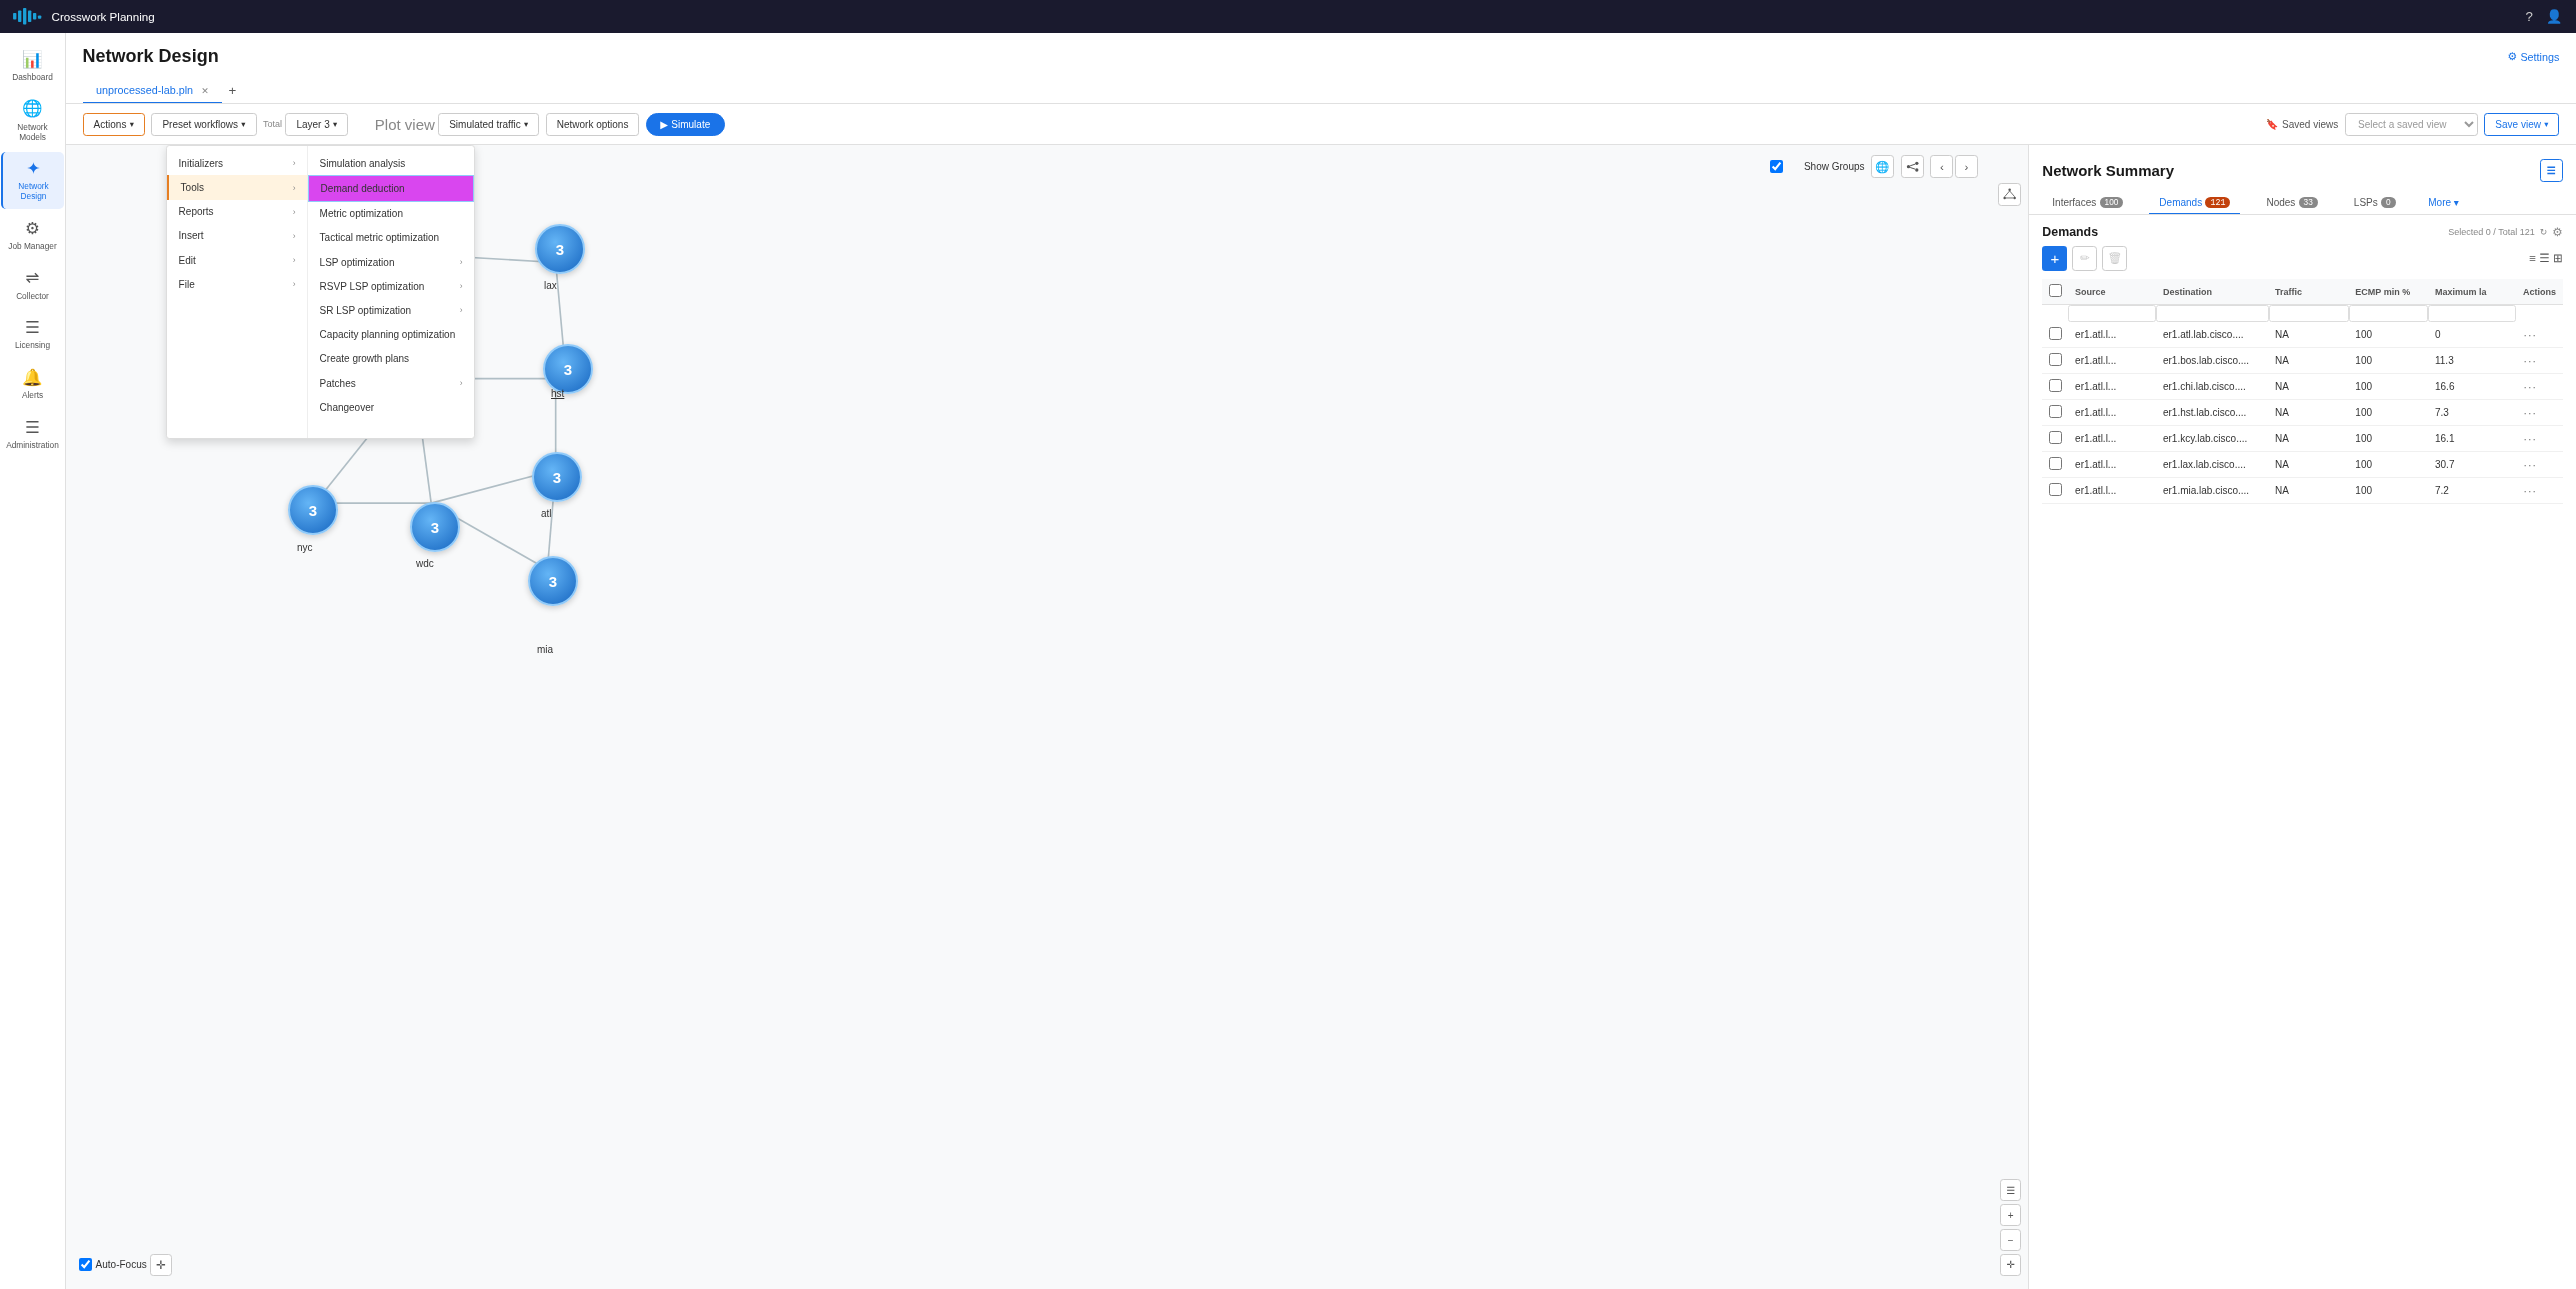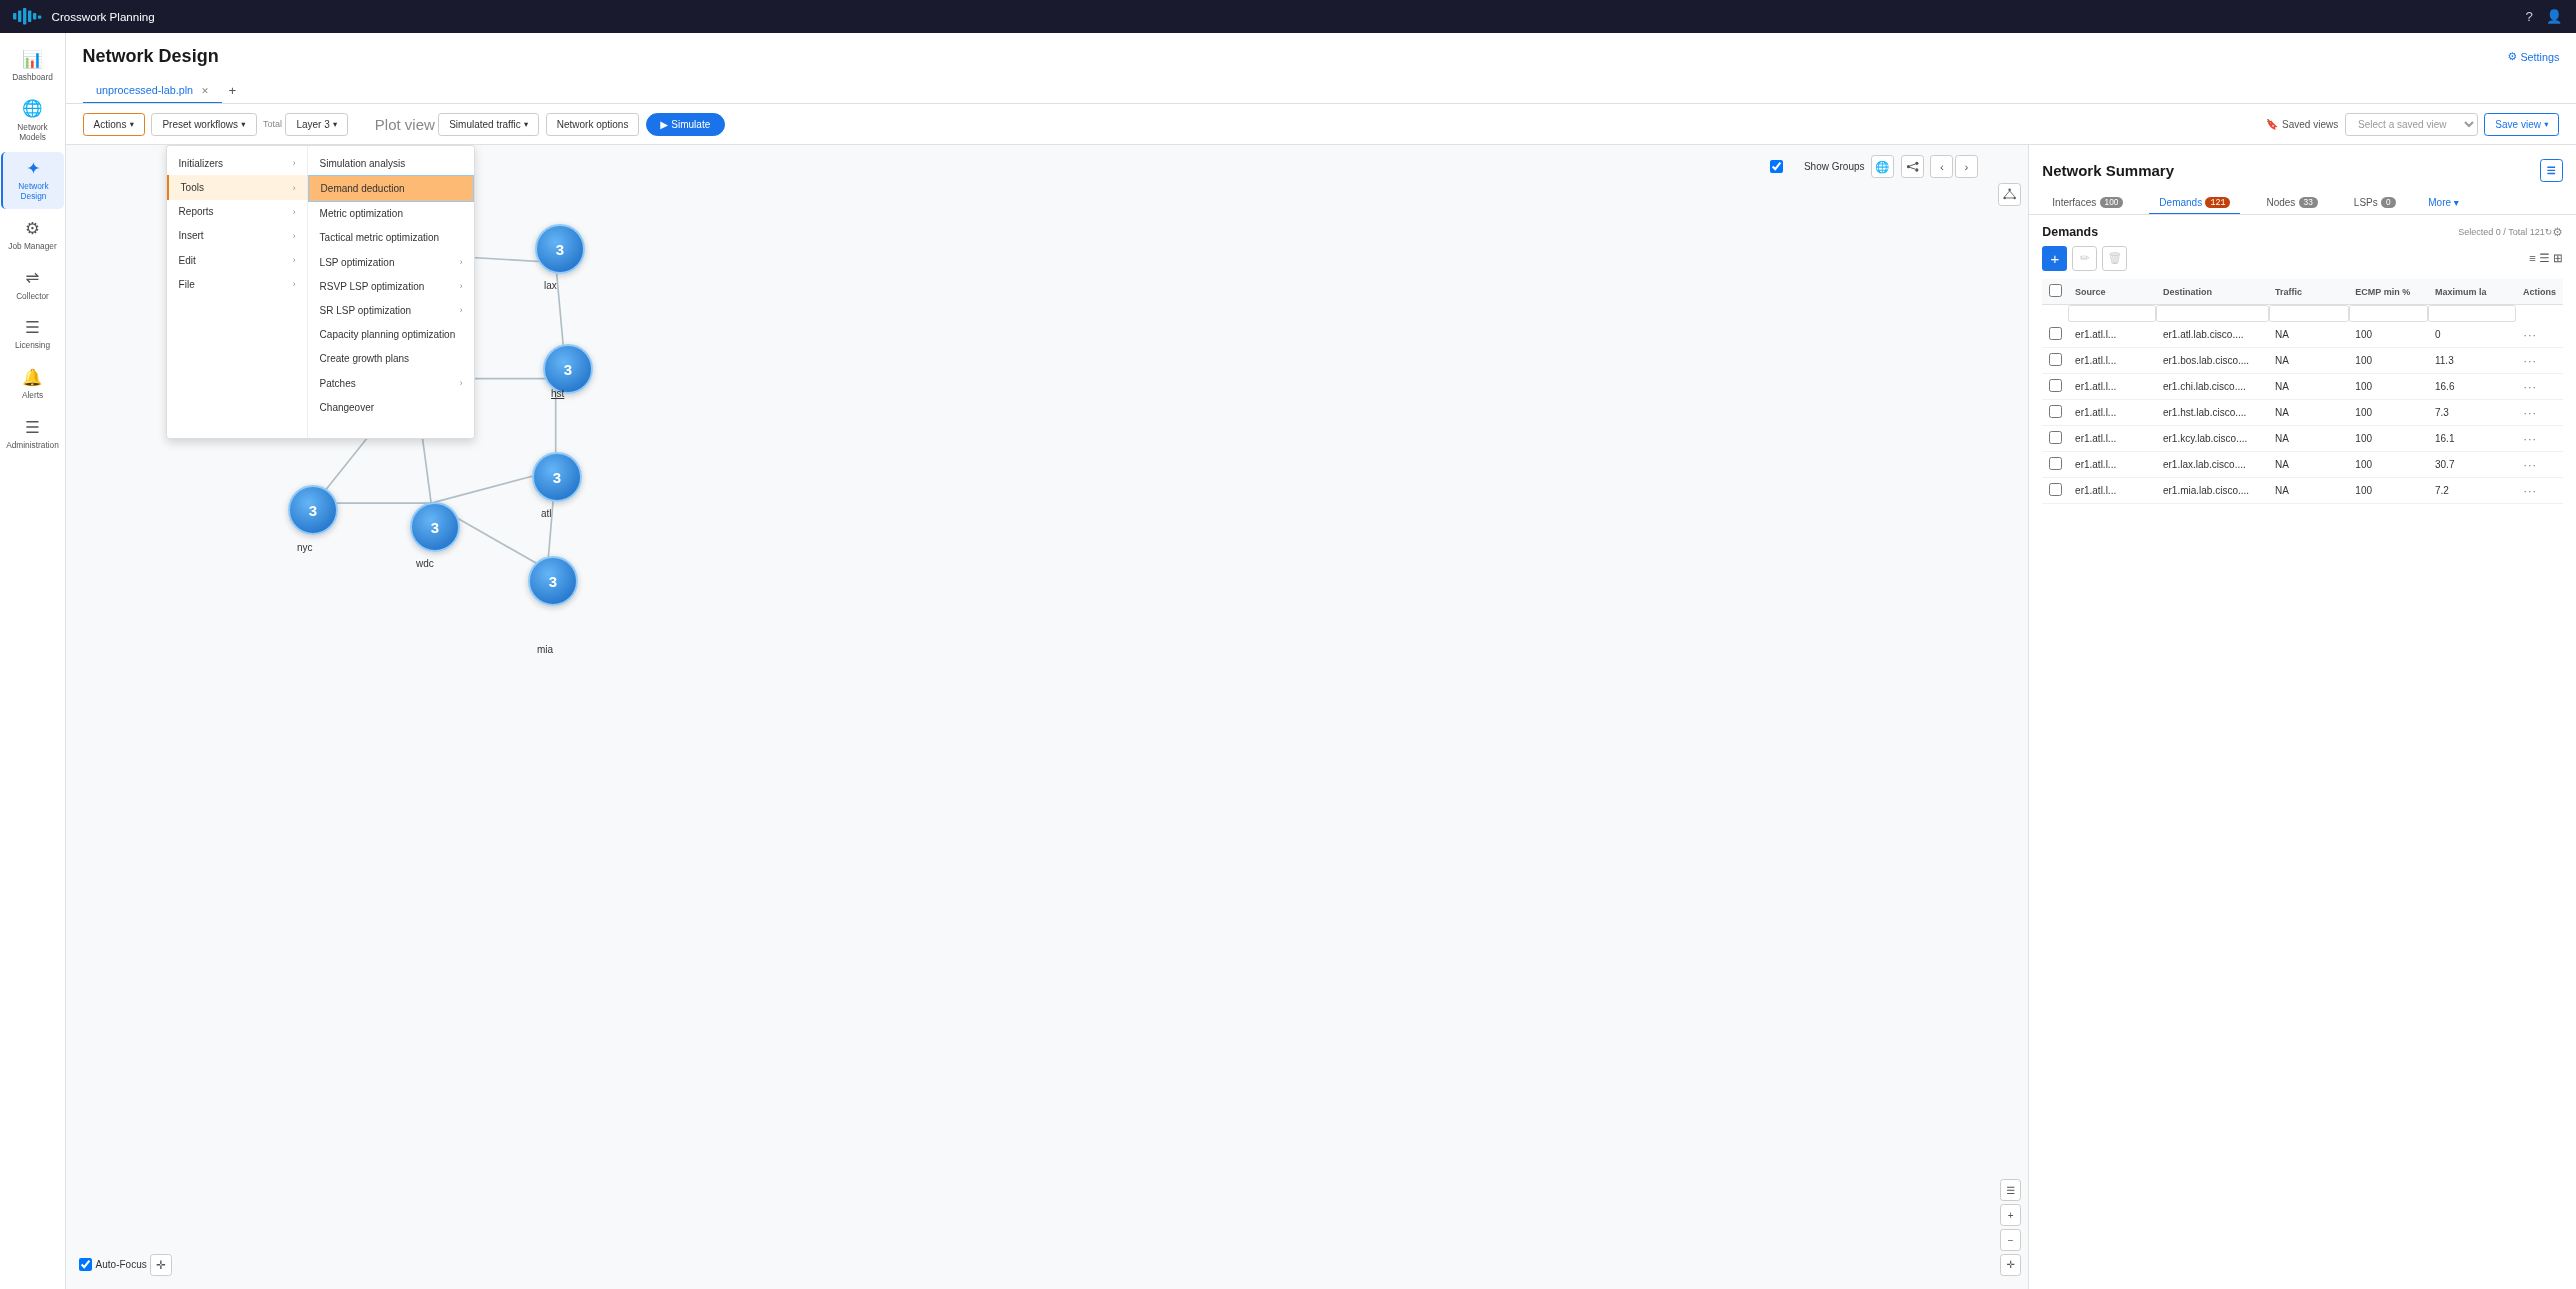--- a/index.html
+++ b/index.html
@@ -292,21 +292,21 @@
 
     
     .demands-section { padding: 10px 13.3px; flex: 1; overflow: hidden; display: flex; flex-direction: column; }
     .demands-header {
       display: flex;
       align-items: center;
       justify-content: space-between;
       margin-bottom: 6.6px;
     }
     .demands-title { font-size: 12.4px; font-weight: 600; color: #1a1a1a; }
-    .demands-meta { font-size: 9px; color: #888; display: flex; align-items: center; }
+    .demands-meta { font-size: 9px; color: #888; display: flex; align-items: center; gap: 5px; }
 
     .demands-actions { display: flex; align-items: center; gap: 5px; margin-bottom: 8.3px; }
     .demands-actions .icon-btn {
       width: 25px; height: 25px;
       border: 0.8px solid #ccc;
       border-radius: 3.3px;
       background: white;
       display: flex; align-items: center; justify-content: center;
       cursor: pointer;
       font-size: 11.6px;
@@ -538,21 +538,21 @@
               <div class="dropdown-item">
                 <span>File</span>
                 <span class="arrow">›</span>
               </div>
             </div>
             <div class="dropdown-col2">
               <div class="dropdown-col2-scroll">
                 <div class="dropdown-item">
                   <span>Simulation analysis</span>
                 </div>
-                <div class="dropdown-item demand-highlighted" style="background:#fdba74;border:0.8px solid #90caf9;">
+                <div class="dropdown-item demand-highlighted" style="background:#d946ef;border:0.8px solid #90caf9;">
                   <span>Demand deduction</span>
                 </div>
                 <div class="dropdown-item">
                   <span>Metric optimization</span>
                 </div>
                 <div class="dropdown-item">
                   <span>Tactical metric optimization</span>
                 </div>
                 <div class="dropdown-item">
                   <span>LSP optimization</span>

